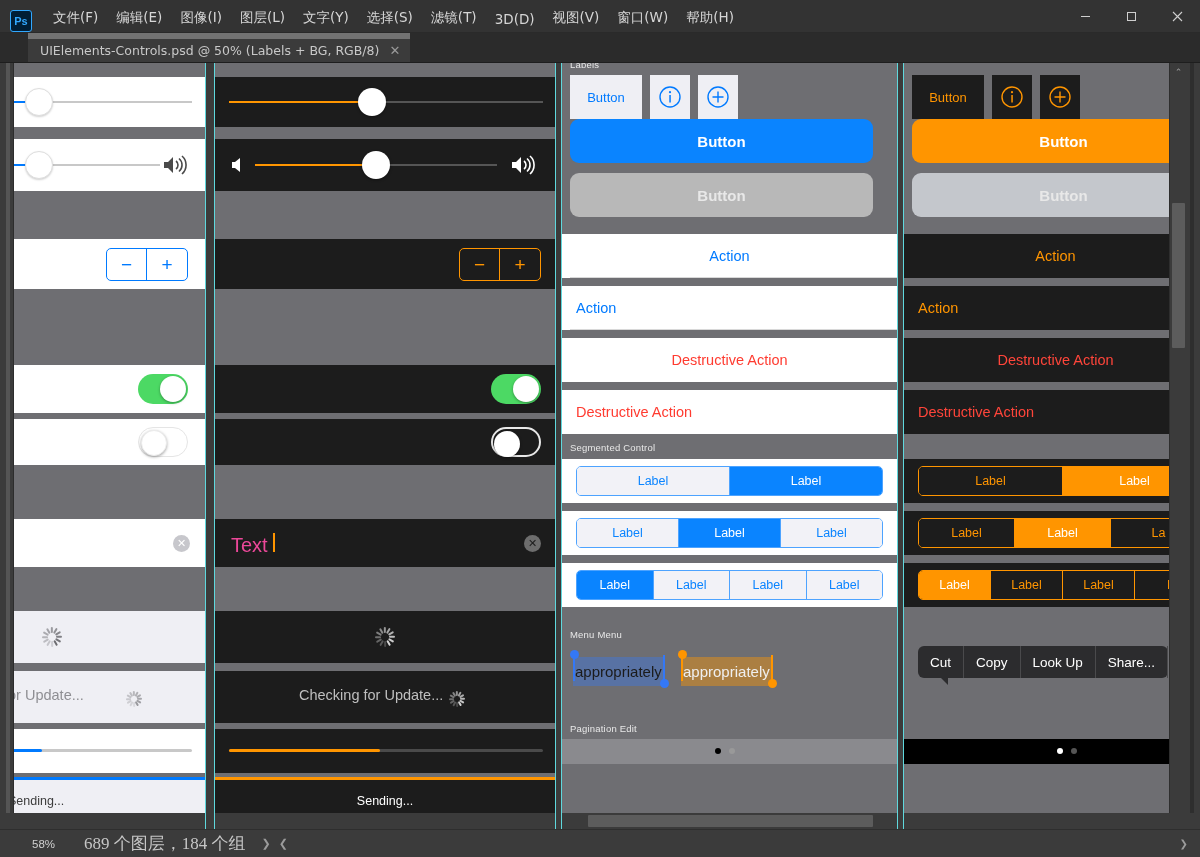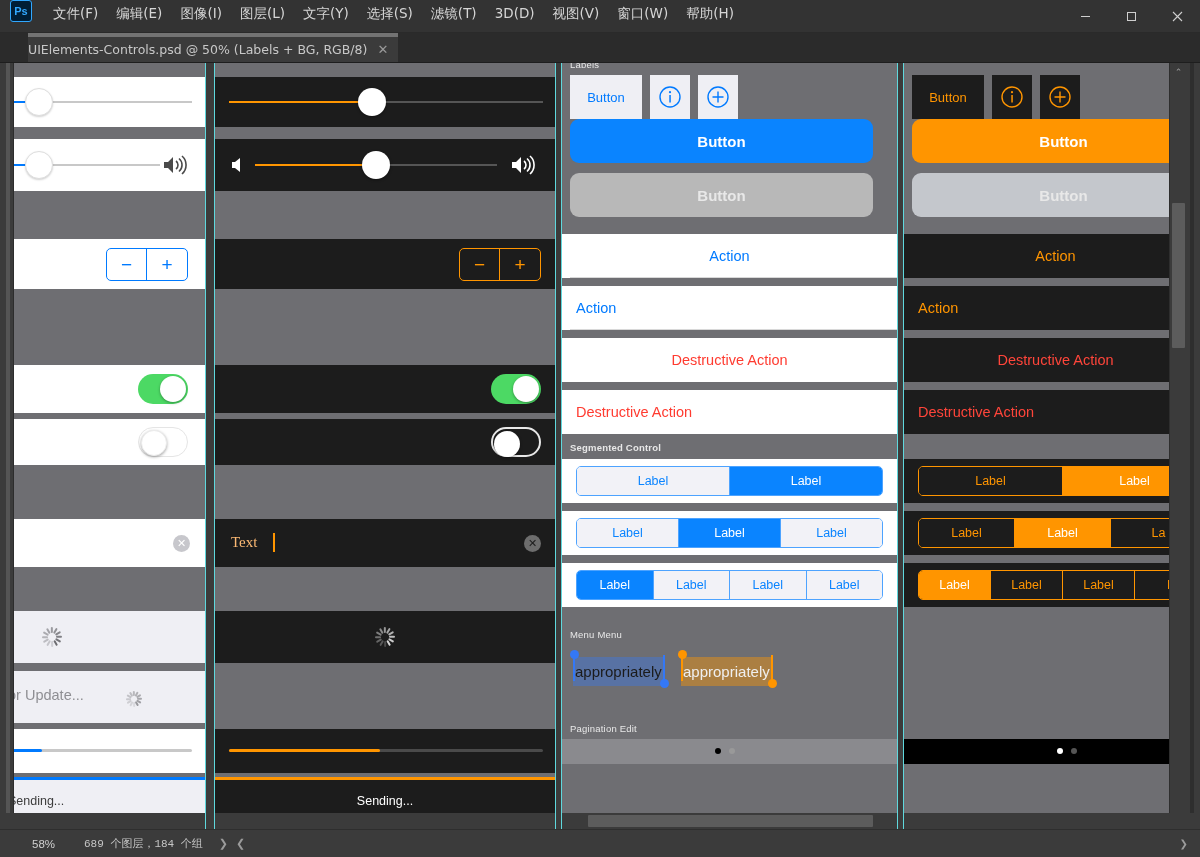--- a/index.html
+++ b/index.html
@@ -7,21 +7,21 @@
     width:1200px; height:857px; overflow:hidden;
     background:#323232;
     font-family:"Liberation Sans", sans-serif;
     -webkit-font-smoothing:antialiased;
   }
   .app{ position:relative; width:1200px; height:857px; background:#3b3b3b; }
 
   
   .menubar{
     position:absolute; left:0; top:0; width:1200px; height:33px;
-    background:#333333; display:flex; align-items:flex-start;
+    background:#333333; display:flex; align-items:flex-end;
     border-bottom:1px solid #2a2a2a;
   }
   .ps-logo{
     width:22px;height:22px;margin-left:10px;margin-right:12px;
     background:#001e36; border:1px solid #31a8ff; border-radius:3px;
     color:#31a8ff; font-size:11px; font-weight:bold;
     display:flex;align-items:center;justify-content:center;
     font-family:"Liberation Sans",sans-serif;
   }
   .menu-item{
@@ -35,22 +35,22 @@
   }
 
   
   .tabbar{
     position:absolute; left:0; top:33px; width:1200px; height:30px;
     background:#2b2b2b; border-bottom:1px solid #1e1e1e;
     display:flex; align-items:flex-end;
   }
   .doc-tab{
     margin-left:28px; height:29px; background:#3b3b3b;
-    display:flex;align-items:center; padding:0 10px 0 0;
-    border-top:4px solid #737373;
+    display:flex;align-items:center; padding:0 10px 0 12px;
+    border-top:6px solid #737373;
   }
   .doc-tab .title{ color:#c8c8c8; font-size:12.5px; white-space:nowrap;
     font-family:"DejaVu Sans","Liberation Sans",sans-serif; }
   .doc-tab .x{ color:#9a9a9a; font-size:13px; margin-left:10px; line-height:1; }
 
   
   .canvas-wrap{
     position:absolute; left:0; top:63px; width:1200px; height:766px;
     background:#3b3b3b; overflow:hidden;
   }
@@ -183,22 +183,22 @@
   .rightgutter{ position:absolute; right:0; top:63px; width:14px; height:766px; background:#3b3b3b; }
   .rightgutter:after{ content:""; position:absolute; left:4px; top:0; width:4px; height:766px; background:#2e2e2e; }
 
   
   .statusbar{
     position:absolute; left:0; bottom:0; width:1200px; height:28px;
     background:#3b3b3b; display:flex; align-items:center;
     border-top:1px solid #2e2e2e;
   }
   .sb-zoom{ color:#d0d0d0; font-size:11.5px; margin-left:32px; width:52px; }
-  .sb-info{ color:#c6c6c6; font-size:11px;
-    font-family:Liberation Mono, monospace; }
+  .sb-info{ color:#c6c6c6; font-size:17px;
+    font-family:Liberation Serif, serif; }
   .sb-chev{ color:#9b9b9b; font-size:11px; margin-left:16px; }
   .hscroll{ position:absolute; left:0; bottom:28px; width:1200px; height:16px; background:#3b3b3b; }
   .hscroll .thumb{ position:absolute; top:2px; height:12px; background:#5c5c5c; border-radius:1px; }
 </style>
 </head>
 <body>
 
 <div class="app">
 
   <div class="menubar">
@@ -389,21 +389,21 @@
           </div>
         </div>
         <div class="row greyrow" style="top:350px;height:6px;"></div>
         <div class="row darkrow" style="top:356px;height:46px;">
           <div class="switch off-dark" style="right:14px;top:8px;">
             <div class="k"></div>
           </div>
         </div>
         <div class="row greyrow" style="top:402px;height:54px;"></div>
         <div class="row darkrow" style="top:456px;height:48px;">
-          <div style="position:absolute;left:16px;top:15px;font-size:15px;color:#fdba74;font-family:Liberation Serif, serif;">Text</div>
+          <div style="position:absolute;left:16px;top:15px;font-size:20px;color:#ec4899;">Text</div>
           <div style="position:absolute;left:58px;top:14px;width:1.5px;height:19px;background:#ff9500;"></div>
           <div class="clearbtn dark" style="right:14px;top:16px;">✕</div>
         </div>
         <div class="row greyrow" style="top:504px;height:44px;"></div>
         <div class="row darkrow" style="top:548px;height:52px;">
           <div class="spin" id="spin-c2" style="left:156px;top:12px;width:28px;height:28px;">
               <i style="height: 6px; background: rgb(216, 216, 216); opacity: 0.25; transform: rotate(0deg) translate(-50%, 4px);"></i>
               <i style="height: 6px; background: rgb(216, 216, 216); opacity: 0.32; transform: rotate(30deg) translate(-50%, 4px);"></i>
               <i style="height: 6px; background: rgb(216, 216, 216); opacity: 0.39; transform: rotate(60deg) translate(-50%, 4px);"></i>
               <i style="height: 6px; background: rgb(216, 216, 216); opacity: 0.45; transform: rotate(90deg) translate(-50%, 4px);"></i>
@@ -411,20 +411,37 @@
               <i style="height: 6px; background: rgb(216, 216, 216); opacity: 0.59; transform: rotate(150deg) translate(-50%, 4px);"></i>
               <i style="height: 6px; background: rgb(216, 216, 216); opacity: 0.66; transform: rotate(180deg) translate(-50%, 4px);"></i>
               <i style="height: 6px; background: rgb(216, 216, 216); opacity: 0.73; transform: rotate(210deg) translate(-50%, 4px);"></i>
               <i style="height: 6px; background: rgb(216, 216, 216); opacity: 0.8; transform: rotate(240deg) translate(-50%, 4px);"></i>
               <i style="height: 6px; background: rgb(216, 216, 216); opacity: 0.86; transform: rotate(270deg) translate(-50%, 4px);"></i>
               <i style="height: 6px; background: rgb(216, 216, 216); opacity: 0.93; transform: rotate(300deg) translate(-50%, 4px);"></i>
               <i style="height: 6px; background: rgb(216, 216, 216); opacity: 1; transform: rotate(330deg) translate(-50%, 4px);"></i>
             </div>
         </div>
         <div class="row greyrow" style="top:600px;height:8px;"></div>
+        <div class="row darkrow" style="top:608px;height:52px;">
+          <div style="position:absolute;left:84px;top:16px;font-size:14.5px;color:#bfbfbf;white-space:nowrap;">Checking for Update...</div>
+          <div class="spin" id="spin-c2b" style="left:232px;top:18px;width:20px;height:20px;">
+              <i style="height: 4.5px; background: rgb(208, 208, 208); opacity: 0.25; transform: rotate(0deg) translate(-50%, 3px);"></i>
+              <i style="height: 4.5px; background: rgb(208, 208, 208); opacity: 0.32; transform: rotate(30deg) translate(-50%, 3px);"></i>
+              <i style="height: 4.5px; background: rgb(208, 208, 208); opacity: 0.39; transform: rotate(60deg) translate(-50%, 3px);"></i>
+              <i style="height: 4.5px; background: rgb(208, 208, 208); opacity: 0.45; transform: rotate(90deg) translate(-50%, 3px);"></i>
+              <i style="height: 4.5px; background: rgb(208, 208, 208); opacity: 0.52; transform: rotate(120deg) translate(-50%, 3px);"></i>
+              <i style="height: 4.5px; background: rgb(208, 208, 208); opacity: 0.59; transform: rotate(150deg) translate(-50%, 3px);"></i>
+              <i style="height: 4.5px; background: rgb(208, 208, 208); opacity: 0.66; transform: rotate(180deg) translate(-50%, 3px);"></i>
+              <i style="height: 4.5px; background: rgb(208, 208, 208); opacity: 0.73; transform: rotate(210deg) translate(-50%, 3px);"></i>
+              <i style="height: 4.5px; background: rgb(208, 208, 208); opacity: 0.8; transform: rotate(240deg) translate(-50%, 3px);"></i>
+              <i style="height: 4.5px; background: rgb(208, 208, 208); opacity: 0.86; transform: rotate(270deg) translate(-50%, 3px);"></i>
+              <i style="height: 4.5px; background: rgb(208, 208, 208); opacity: 0.93; transform: rotate(300deg) translate(-50%, 3px);"></i>
+              <i style="height: 4.5px; background: rgb(208, 208, 208); opacity: 1; transform: rotate(330deg) translate(-50%, 3px);"></i>
+            </div>
+        </div>
         <div class="row greyrow" style="top:660px;height:6px;"></div>
         <div class="row darkrow" style="top:666px;height:44px;">
           <div class="prog" style="left:14px;right:12px;top:20px;background:#4a4a4a;">
             <div class="f" style="width:48%;background:#ff9500;"></div>
           </div>
         </div>
         <div class="row greyrow" style="top:710px;height:4px;"></div>
         <div class="row" style="top:714px;height:3px;background:#ff9500;"></div>
         <div class="row darkrow" style="top:717px;height:42px;">
           <div style="position:absolute;left:0;right:0;top:14px;text-align:center;font-size:12.5px;color:#ffffff;">Sending...</div>
@@ -471,21 +488,21 @@
         <div class="row greyrow" style="top:267px;height:8px;"></div>
         <div class="row lightrow" style="top:275px;height:44px;">
           <div class="actionrow" style="left:0;right:0;top:0;height:44px;justify-content:center;color:#ff3b30;">Destructive Action</div>
         </div>
         <div class="row greyrow" style="top:319px;height:8px;"></div>
         <div class="row lightrow" style="top:327px;height:44px;">
           <div class="actionrow" style="left:14px;top:0;height:44px;color:#ff3b30;">Destructive Action</div>
         </div>
         <div class="row greyrow" style="top:371px;height:44px;"></div>
 
-        <div class="rowlabel" style="left:8px;top:379px;font-weight:bold;">Segmented Control</div>
+        <div class="rowlabel" style="left:8px;top:379px;">Segmented Control</div>
 
         <div class="row lightrow" style="top:396px;height:44px;">
           <div class="seg" style="left:14px;right:14px;top:7px;height:30px;border:1px solid #4da3ff;">
             <div style="background:#f2f2f7;color:#0a84ff;border-right:1px solid #4da3ff;">Label</div>
             <div style="background:#0a84ff;color:#fff;">Label</div>
           </div>
         </div>
         <div class="row greyrow" style="top:440px;height:8px;"></div>
         <div class="row lightrow" style="top:448px;height:44px;">
           <div class="seg" style="left:14px;right:14px;top:7px;height:30px;border:1px solid #4da3ff;">
@@ -596,20 +613,27 @@
           <div class="seg" style="left:14px;width:289px;top:7px;height:30px;border:1px solid #ff9500;">
             <div style="background:#ff9500;color:#fff;border-right:1px solid #ff9500;">Label</div>
             <div style="background:#1c1c1c;color:#ff9500;border-right:1px solid #ff9500;">Label</div>
             <div style="background:#1c1c1c;color:#ff9500;border-right:1px solid #ff9500;">Label</div>
             <div style="background:#1c1c1c;color:#ff9500;">L</div>
           </div>
         </div>
 
         <div class="row greyrow" style="top:544px;height:44px;"></div>
 
+        <div class="menupop" style="left:14px;top:583px;">
+          <div>Cut</div>
+          <div>Copy</div>
+          <div>Look Up</div>
+          <div>Share...</div>
+          <div class="tail"></div>
+        </div>
 
         <div class="row" style="top:676px;height:25px;background:#000000;">
           <div class="dots" style="left:153px;top:9px;">
             <span style="background:#fff;"></span>
             <span style="background:#555;"></span>
           </div>
         </div>
         <div class="row greyrow" style="top:701px;height:56px;"></div>
         <div class="row darkrow" style="top:757px;height:90px;">
           

